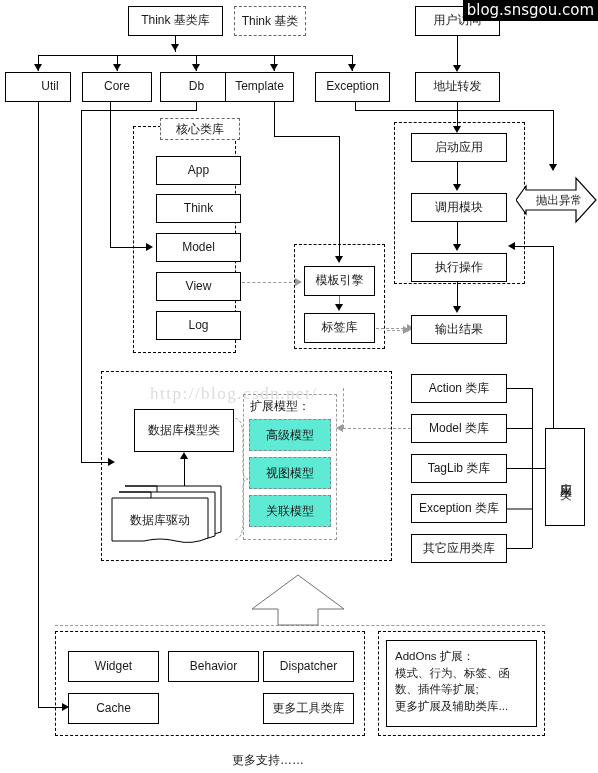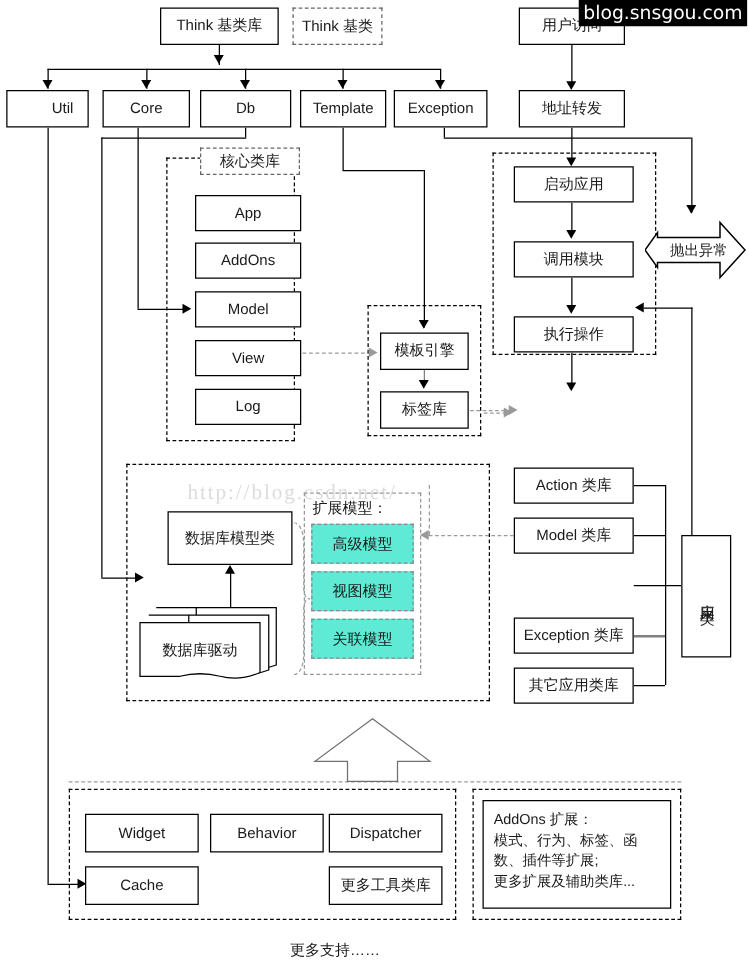--- a/index.html
+++ b/index.html
@@ -218,37 +218,37 @@
 
   <div class="box" style="left:5px; top:72px; width:66px; height:30px;padding-left:24px;">
     <span>Util</span>
   </div>
   <div class="box" style="left:82px; top:72px; width:70px; height:30px;">
     <span>Core</span>
   </div>
   <div class="box" style="left:160px; top:72px; width:73px; height:30px;">
     <span>Db</span>
   </div>
-  <div class="box" style="left:240px; top:72px; width:69px; height:30px;">
+  <div class="box" style="left:225px; top:72px; width:69px; height:30px;">
     <span>Template</span>
   </div>
   <div class="box" style="left:315px; top:72px; width:75px; height:30px;">
     <span>Exception</span>
   </div>
 
   <div class="dash" style="left:133px; top:126px; width:103px; height:227px;"></div>
   <div class="dash-lbl" style="left:160px; top:118px; width:80px; height:22px;">
     <span>核心类库</span>
   </div>
 
   <div class="box" style="left:156px; top:156px; width:85px; height:29px;">
     <span>App</span>
   </div>
   <div class="box" style="left:156px; top:194px; width:85px; height:29px;">
-    <span>AddOns</span>
+    <span>Think</span>
   </div>
   <div class="box" style="left:156px; top:233px; width:85px; height:29px;">
     <span>Model</span>
   </div>
   <div class="box" style="left:156px; top:272px; width:85px; height:29px;">
     <span>View</span>
   </div>
   <div class="box" style="left:156px; top:311px; width:85px; height:29px;">
     <span>Log</span>
   </div>
@@ -319,20 +319,23 @@
   </div>
   <div class="ln v" style="left:457px; top:222px; height:25px;"></div>
   <div class="arrow-d" style="left:453px; top:244px;"></div>
 
   <div class="box" style="left:411px; top:253px; width:96px; height:29px;">
     <span>执行操作</span>
   </div>
   <div class="ln v" style="left:457px; top:282px; height:27px;"></div>
   <div class="arrow-d" style="left:453px; top:306px;"></div>
 
+  <div class="box" style="left:411px; top:315px; width:96px; height:29px;">
+    <span>输出结果</span>
+  </div>
 
   <div class="dln h" style="left:387px; top:330px; width:18px;"></div>
   <div class="arrow-r g" style="left:403px; top:326px;"></div>
 
   <div class="arrowshape" style="left:516px; top:176px; width:82px; height:48px;">
     <svg width="82" height="48" viewBox="0 0 82 48" style="position:absolute;left:0;top:0;">
       <path d="M0,24 L10,10 L10,14 L60,14 L60,2 L80,24 L60,46 L60,34 L10,34 L10,38 Z" fill="#ffffff" stroke="#000000" stroke-width="1.2"></path>
     </svg>
     <span style="padding-left:4px;font-size:11.5px;">抛出异常</span>
   </div>
@@ -382,20 +385,23 @@
   <div class="arrow-l g" style="left:336px; top:424px;"></div>
 
   <div class="dln v" style="left:343px; top:388px; height:40px;"></div>
 
   <div class="box" style="left:411px; top:374px; width:96px; height:29px;">
     <span>Action 类库</span>
   </div>
   <div class="box" style="left:411px; top:414px; width:96px; height:29px;">
     <span>Model 类库</span>
   </div>
+  <div class="box" style="left:411px; top:454px; width:96px; height:29px;">
+    <span>TagLib 类库</span>
+  </div>
   <div class="box" style="left:411px; top:494px; width:96px; height:29px;">
     <span>Exception 类库</span>
   </div>
   <div class="box" style="left:411px; top:534px; width:96px; height:29px;">
     <span>其它应用类库</span>
   </div>
 
   <div class="ln h" style="left:507px; top:388px; width:25px;"></div>
   <div class="ln h" style="left:507px; top:428px; width:25px;"></div>
   <div class="ln h" style="left:507px; top:468px; width:25px;"></div>

